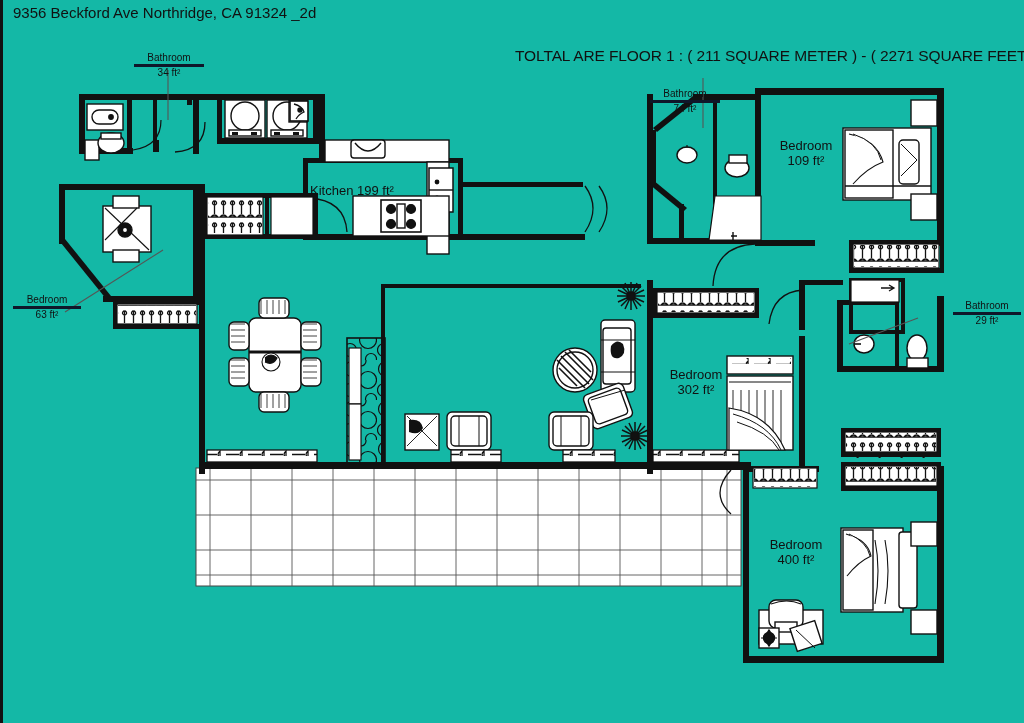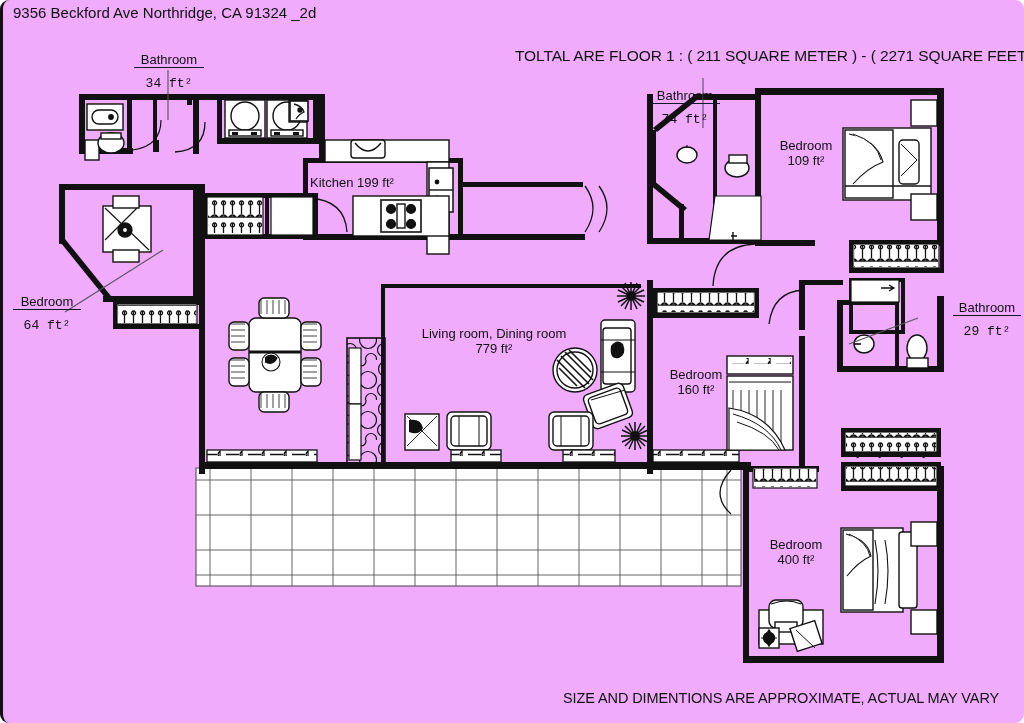--- a/index.html
+++ b/index.html
@@ -4,41 +4,40 @@
 <style>
   html,body{margin:0;padding:0;background:#ffffff;}
   body{
     font-family:"Liberation Sans", sans-serif;
     -webkit-font-smoothing:antialiased;
   }
   #page{
     position:relative;
     width:1024px;
     height:723px;
-    background:#f0abfc;
+    background:#14b8a6;
     overflow:hidden;
     border-left:3px solid #111;
     box-sizing:border-box;
-    border-radius:9px;
   }
   #plan{position:absolute;left:0;top:0;width:1024px;height:723px;}
 
   
   .txt{position:absolute;color:#111;white-space:nowrap;}
   #title-text{left:10px;top:4px;font-size:15px;}
   #total-area-text{left:512px;top:47px;font-size:15.5px;letter-spacing:-0.1px;}
   #disclaimer-text{left:560px;top:690px;font-size:14.5px;letter-spacing:-0.1px;}
 
   .room-label{position:absolute;text-align:center;font-size:13px;color:#111;line-height:1.15;}
   .room-label .nm{display:block;}
   .room-label .ar{display:block;}
 
-  .callout{position:absolute;text-align:center;font-size:13px;color:#111;line-height:1.18;}
+  .callout{position:absolute;text-align:center;font-size:10px;color:#111;line-height:1.18;}
   .callout .nm{display:block;}
-  .callout .ar{display:block;border-top:1px solid #0f172a;padding-top:8px;font-family:Liberation Mono, monospace;}
+  .callout .ar{display:block;border-top:3px solid #0f172a;padding-top:0px;}
 
   .tight{letter-spacing:-0.2px;}
 </style>
 </head>
 <body>
 
 <div id="page">
 
   <svg id="plan" viewBox="0 0 1024 723" xmlns="http://www.w3.org/2000/svg">
     <defs>
@@ -482,59 +481,54 @@
       <line x1="62" y1="312" x2="160" y2="250"></line>
       <line x1="700" y1="78" x2="700" y2="128"></line>
       <line x1="915" y1="318" x2="846" y2="344"></line>
     </g>
   </svg>
 
   <div class="txt" id="title-text">9356 Beckford Ave Northridge, CA 91324 _2d</div>
 
   <div class="txt tight" id="total-area-text">TOLTAL ARE FLOOR 1 : ( 211 SQUARE METER ) - ( 2271 SQUARE FEET )</div>
 
-  <div class="txt tight" id="disclaimer-text">SIZE AND DIMENTIONS ARE APPROXIMATE, ACTUAL MAY VARY</div>
 
   <div class="callout" style="left:131px;top:52px;width:70px;">
     <span class="nm">Bathroom</span>
     <span class="ar">34 ft²</span>
   </div>
 
-  <div class="room-label" style="left:307px;top:176px;width:90px;text-align:left;">
+  <div class="room-label" style="left:307px;top:184px;width:90px;text-align:left;">
     <span class="nm">Kitchen 199 ft²</span>
   </div>
 
   <div class="callout" style="left:10px;top:294px;width:68px;">
     <span class="nm">Bedroom</span>
-    <span class="ar">64 ft²</span>
-  </div>
-
-  <div class="room-label" style="left:398px;top:327px;width:186px;">
-    <span class="nm">Living room, Dining room</span>
-    <span class="ar">779 ft²</span>
-  </div>
+    <span class="ar">63 ft²</span>
+  </div>
+
 
   <div class="callout" style="left:647px;top:88px;width:70px;">
     <span class="nm">Bathroom</span>
     <span class="ar">74 ft²</span>
   </div>
 
   <div class="room-label" style="left:765px;top:139px;width:76px;">
     <span class="nm">Bedroom</span>
     <span class="ar">109 ft²</span>
   </div>
 
   <div class="callout" style="left:950px;top:300px;width:68px;">
     <span class="nm">Bathroom</span>
     <span class="ar">29 ft²</span>
   </div>
 
   <div class="room-label" style="left:655px;top:368px;width:76px;">
     <span class="nm">Bedroom</span>
-    <span class="ar">160 ft²</span>
+    <span class="ar">302 ft²</span>
   </div>
 
   <div class="room-label" style="left:755px;top:538px;width:76px;">
     <span class="nm">Bedroom</span>
     <span class="ar">400 ft²</span>
   </div>
 
 </div>
 
 </body></html>

